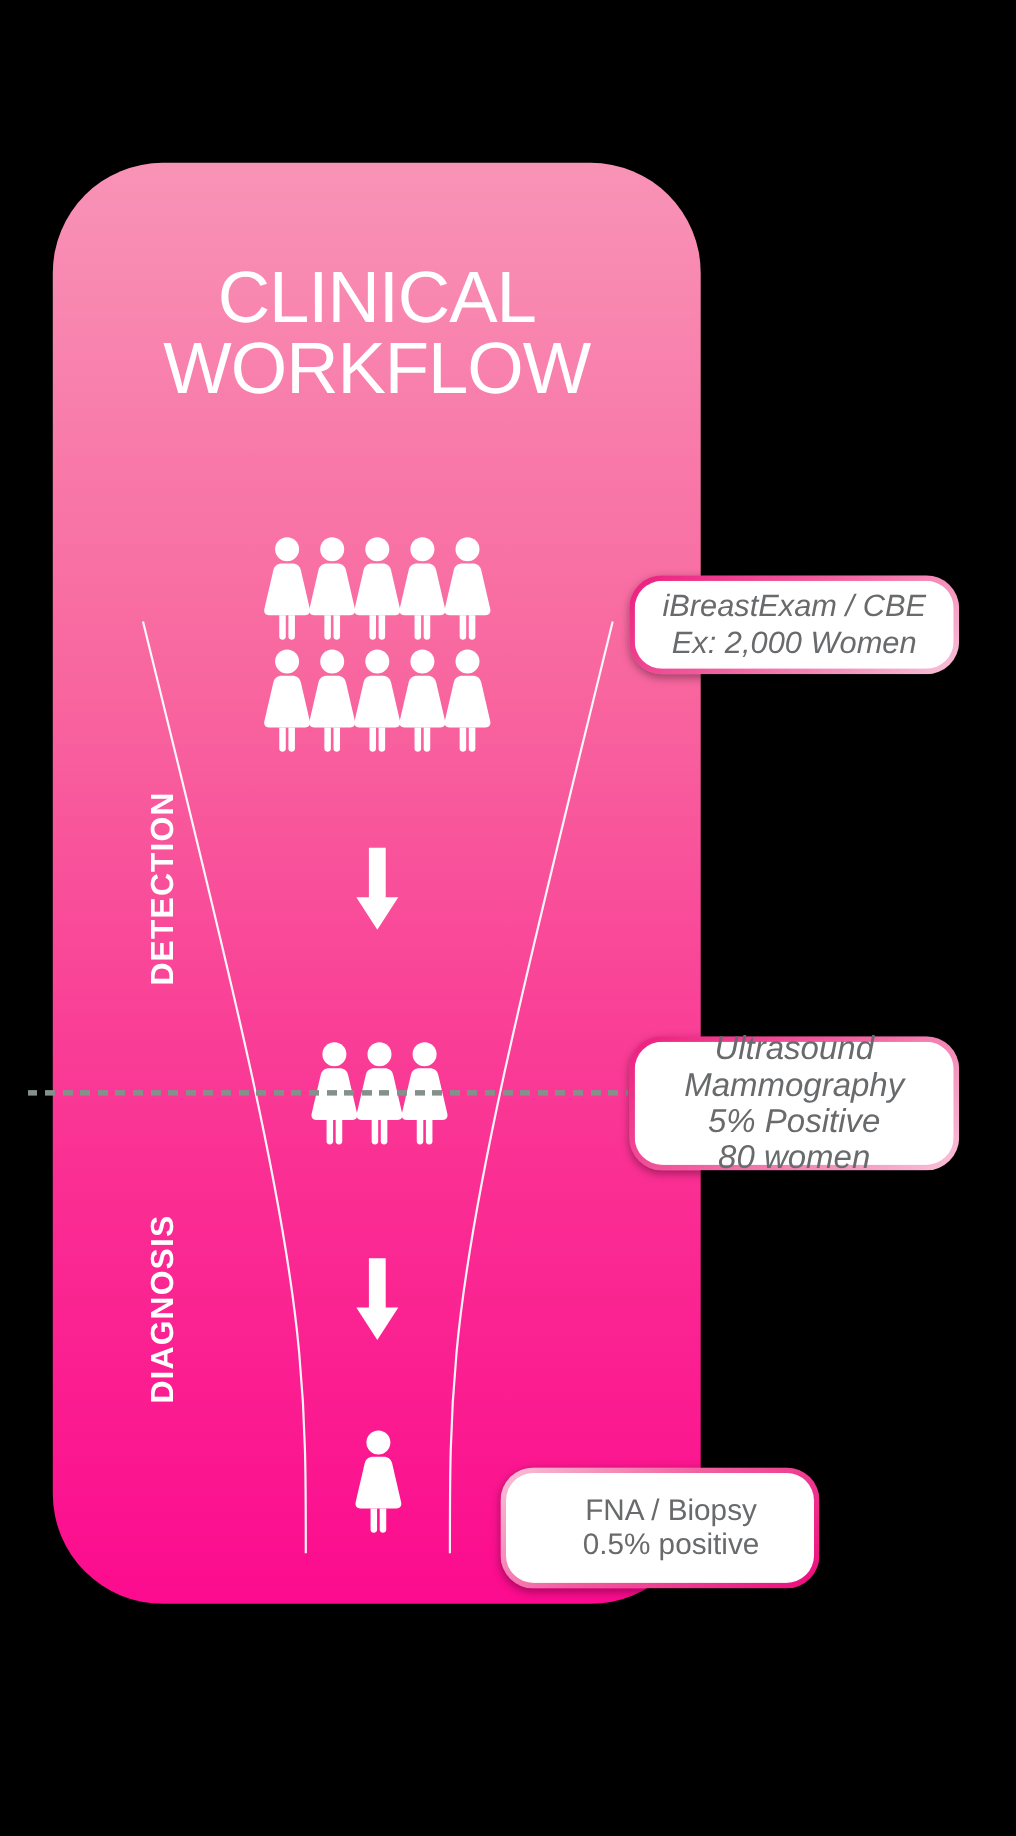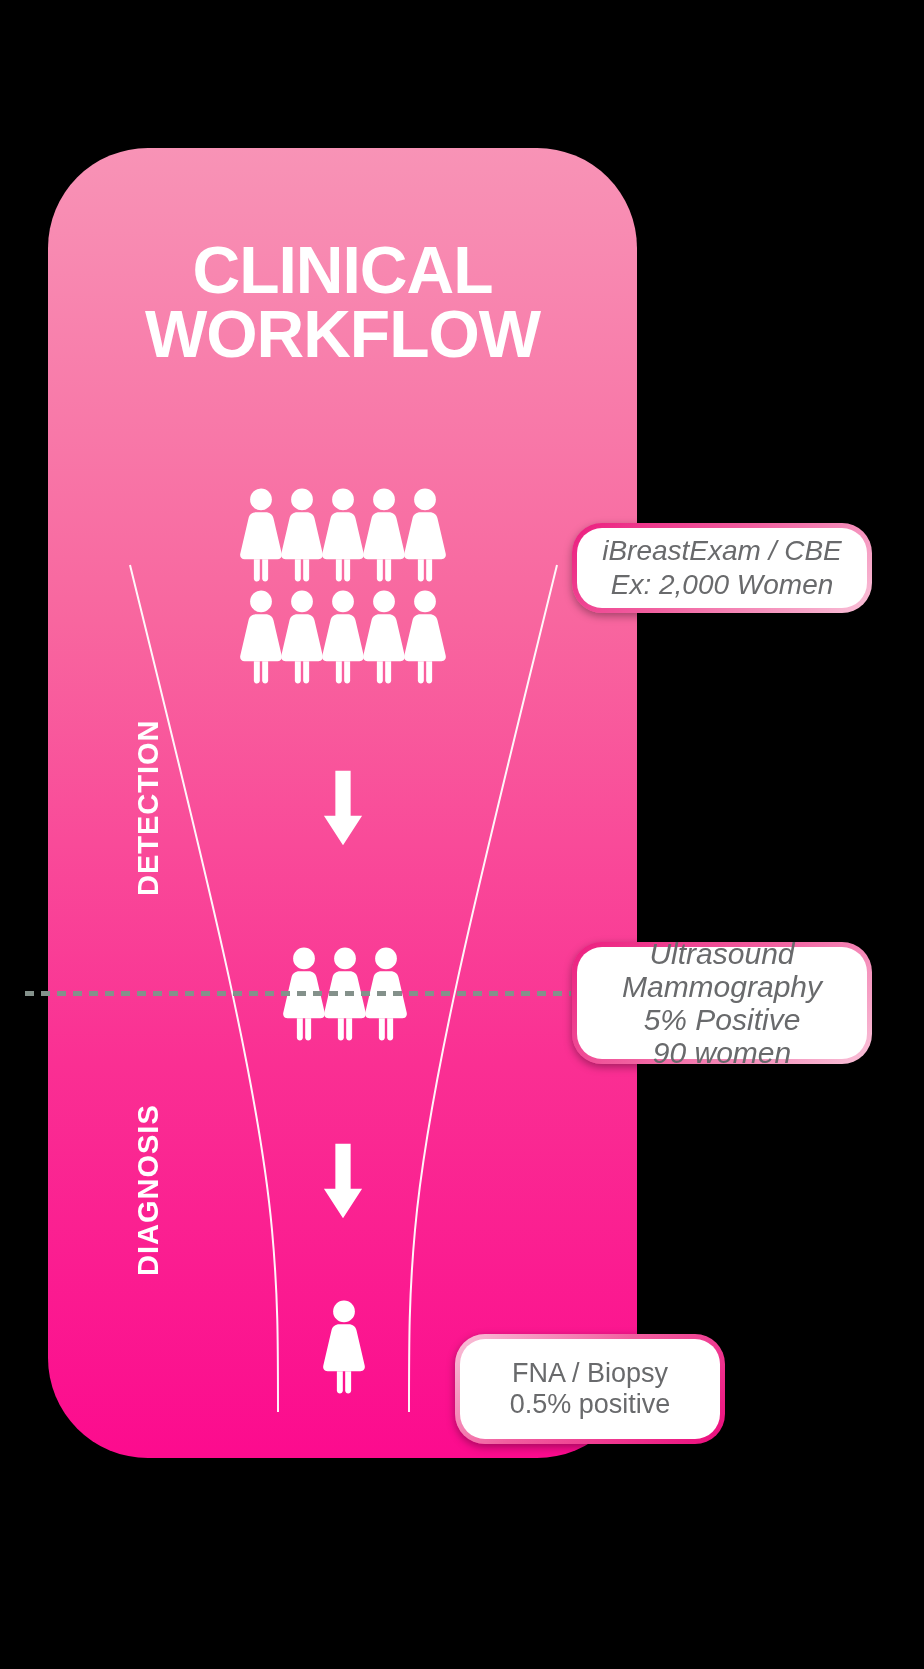--- a/index.html
+++ b/index.html
@@ -6,21 +6,21 @@
   body{position:relative;width:924px;height:1669px;overflow:hidden;
        font-family:"Liberation Sans", sans-serif;}
 
   
   .card{position:absolute;left:48px;top:148px;width:589px;height:1310px;
         border-radius:100px;
         background:linear-gradient(180deg,#f893b6 0%,#f8669f 36%,#fa2f93 70%,#fc0b8e 100%);}
 
   
   .title{position:absolute;left:48px;top:238px;width:589px;text-align:center;
-         color:#fff;font-weight:bold;font-size:66px;line-height:64px;
+         color:#fff;font-weight:normal;font-size:66px;line-height:64px;
          letter-spacing:-1px;}
 
   
   .phase-label{position:absolute;width:170px;height:40px;line-height:40px;
                text-align:center;color:#fff;font-weight:bold;font-size:29px;
                letter-spacing:1px;transform:rotate(-90deg);transform-origin:center;}
   .phase-detection{left:63px;top:791px;}
   .phase-diagnosis{left:63px;top:1171px;}
 
   
@@ -46,21 +46,21 @@
                background:repeating-linear-gradient(90deg,#84918b 0 9px,transparent 9px 16px);}
 
   
   .callout{position:absolute;border:5px solid transparent;border-radius:30px;
            display:flex;flex-direction:column;justify-content:center;
            text-align:center;color:#696a6c;
            box-shadow:0 3px 8px rgba(0,0,0,0.35);}
   .callout-dark-light{background:linear-gradient(#fff,#fff) padding-box,
            linear-gradient(140deg,#ec1d7f 0%,#f15f9f 45%,#f9c3d9 100%) border-box;font-style:italic;}
   .callout-light-dark{background:linear-gradient(#fff,#fff) padding-box,
-           linear-gradient(140deg,#f9c3d9 0%,#f15f9f 45%,#ec0b7d 100%) border-box;}
+           linear-gradient(140deg,#f9c3d9 0%,#f15f9f 45%,#ec0b7d 100%) border-box;padding-left:20px;}
   .callout-cbe{left:572px;top:523px;width:290px;height:80px;
                font-size:28px;line-height:34px;}
   .callout-ultrasound{left:572px;top:942px;width:290px;height:112px;
                font-size:30px;line-height:33px;}
   .callout-fna{left:455px;top:1334px;width:260px;height:100px;
                font-size:27px;line-height:31px;}
 </style>
 </head>
 <body>
 
@@ -240,19 +240,19 @@
 <div class="dashed-line"></div>
 
 <div class="callout callout-dark-light callout-cbe">
   <div>iBreastExam / CBE</div>
   <div>Ex: 2,000 Women</div>
 </div>
 
 <div class="callout callout-dark-light callout-ultrasound">
   <div>Ultrasound Mammography</div>
   <div>5% Positive</div>
-  <div>90 women</div>
+  <div>80 women</div>
 </div>
 
 <div class="callout callout-light-dark callout-fna">
   <div>FNA / Biopsy</div>
   <div>0.5% positive</div>
 </div>
 
 </body></html>

